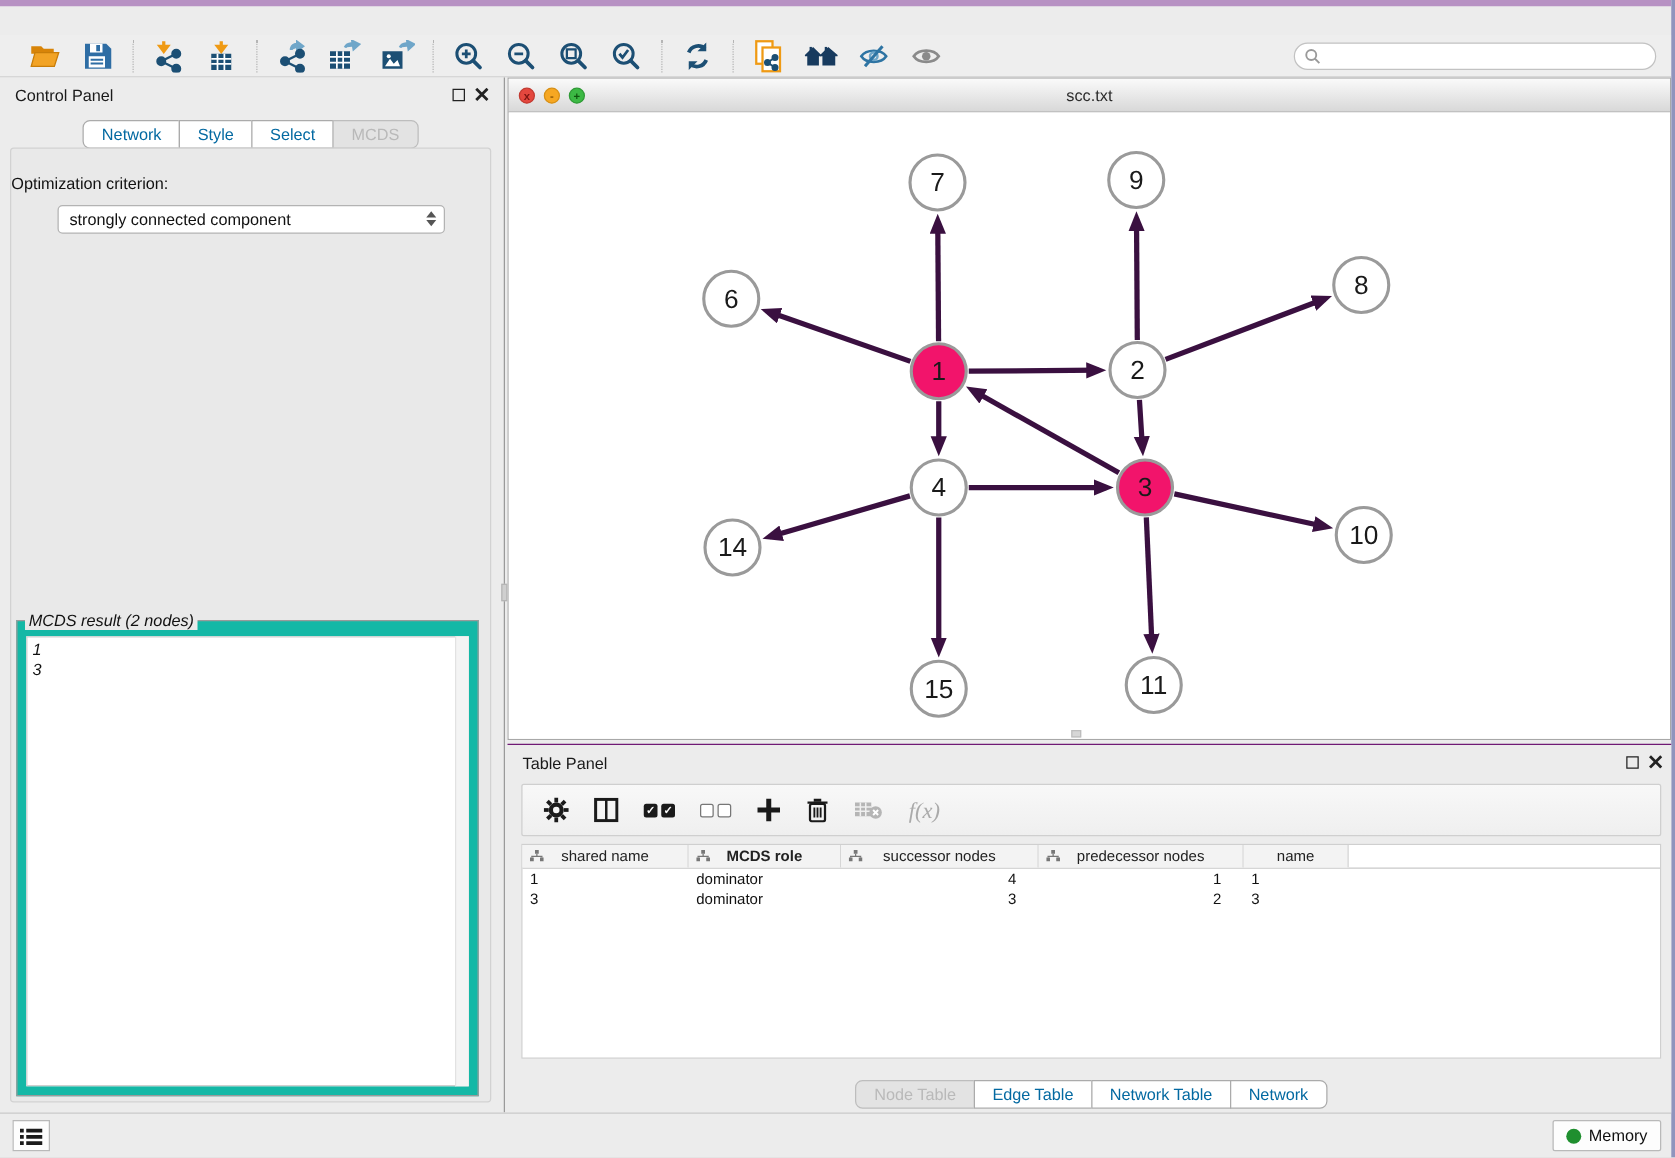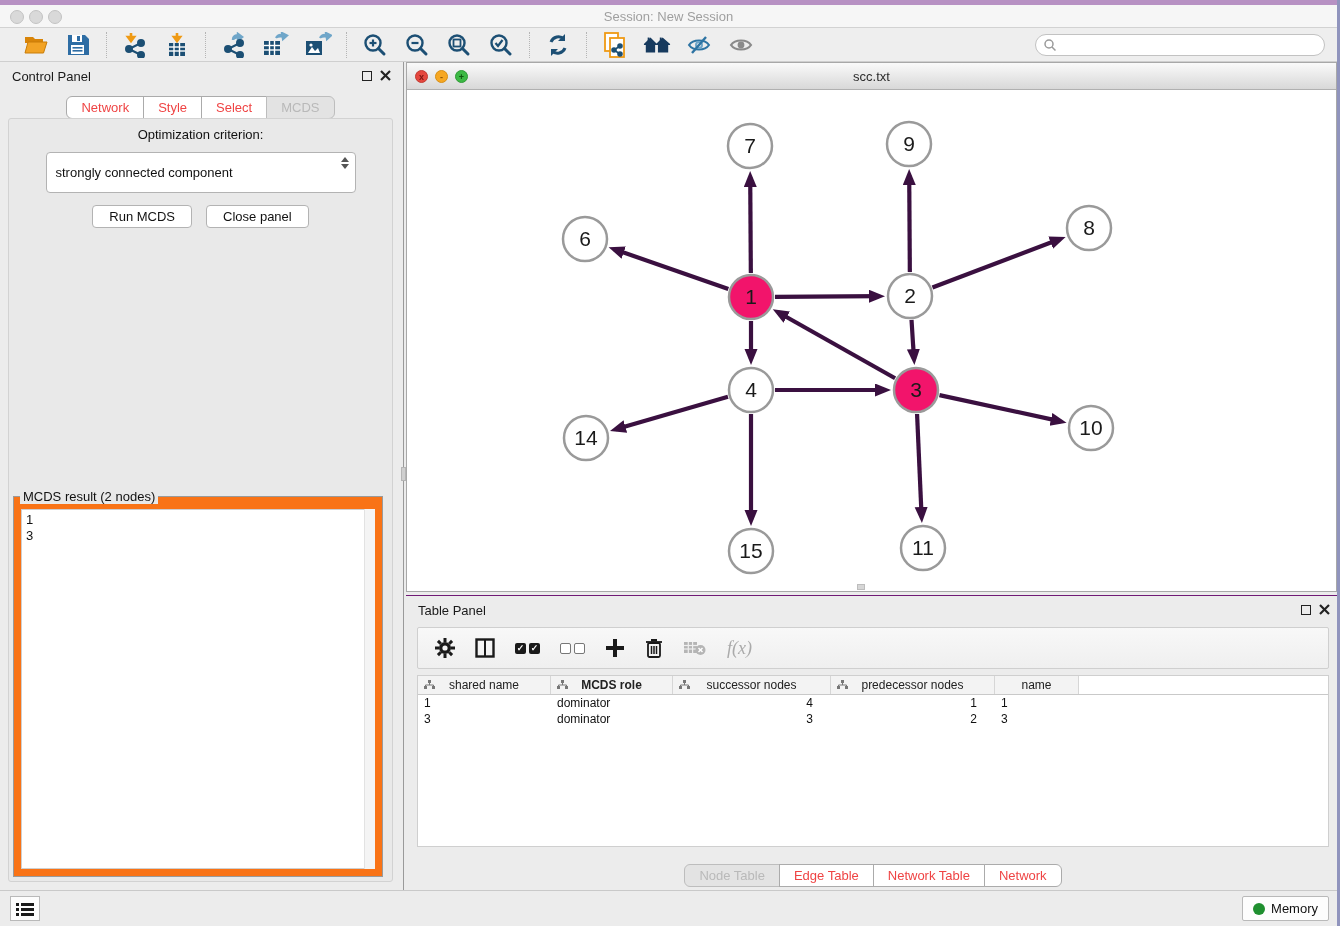--- a/index.html
+++ b/index.html
@@ -25,38 +25,38 @@
     display:flex;align-items:center;padding-left:7px;}
   .search-box input{border:none;outline:none;background:transparent;font-size:12px;width:250px;
     font-family:"Liberation Sans",sans-serif;}
   
   .control-panel{position:absolute;left:0;top:62px;width:401px;height:828px;background:#ececec;}
   .panel-head{position:relative;height:28px;}
   .panel-title{position:absolute;left:12px;top:7px;font-size:13px;color:#1a1a1a;}
   .panel-btns{position:absolute;right:10px;top:8px;display:flex;gap:8px;align-items:center;}
   .float-ic{width:10px;height:10px;border:1.6px solid #222;}
   .tabs-row{position:absolute;left:0;right:0;top:34px;display:flex;justify-content:center;}
-  .tab{font-size:13px;padding:3px 14px;background:#fff;border:1px solid #ababab;margin-left:-1px;color:#ef4444;}
+  .tab{font-size:13px;padding:3px 14px;background:#fff;border:1px solid #ababab;margin-left:-1px;color:#0369a1;}
   .tab:first-child{border-top-left-radius:6px;border-bottom-left-radius:6px;margin-left:0;}
   .tab:last-child{border-top-right-radius:6px;border-bottom-right-radius:6px;}
   .tab.sel{background:#e3e3e3;color:#b9b9b9;border-color:#bdbdbd;}
   .mcds-body{position:absolute;left:8px;right:8px;top:56px;bottom:8px;background:#e9e9e9;
     border:1px solid #d2d2d2;border-radius:3px;}
-  .crit-label{margin-top:8px;text-align:center;font-size:13px;color:#111;}
-  .select-box{position:relative;margin:10px auto 0;width:310px;height:41px;background:#fff;
+  .crit-label{margin-top:20px;font-size:13px;color:#111;}
+  .select-box{position:relative;margin:10px auto 0;width:310px;height:23px;background:#fff;
     border:1px solid #b3b3b3;border-radius:4px;font-size:13px;color:#111;
     display:flex;align-items:center;padding-left:9px;}
   .stepper{position:absolute;right:6px;top:4px;display:flex;flex-direction:column;gap:2px;}
   .tri-up{width:0;height:0;border-left:4px solid transparent;border-right:4px solid transparent;border-bottom:5px solid #555;}
   .tri-dn{width:0;height:0;border-left:4px solid transparent;border-right:4px solid transparent;border-top:5px solid #555;}
   .btn-row{margin-top:12px;display:flex;justify-content:center;gap:14px;}
   .btn{background:#fff;border:1px solid #b3b3b3;border-radius:4px;font-size:13px;color:#111;
     padding:3px 16px;height:23px;font-family:"Liberation Sans",sans-serif;}
   .result-group{position:absolute;left:4px;right:9px;top:377px;bottom:4px;
-    border:1px solid #9a9a9a;background:#f97316;}
+    border:1px solid #9a9a9a;background:#14b8a6;font-style:italic;}
   .result-legend{position:absolute;left:6px;top:-8px;background:#e9e9e9;padding:0 3px;font-size:13px;color:#111;}
   .result-area{position:absolute;left:7px;right:7px;top:12px;bottom:7px;background:#fff;
     border:1px solid #cfcfcf;font-size:13px;color:#111;line-height:16px;padding:2px 4px;
     white-space:pre;overflow:hidden;}
   .result-scroll{position:absolute;top:12px;bottom:7px;right:7px;width:11px;background:#f4f4f4;
     border-left:1px solid #e2e2e2;}
   .v-splitter{position:absolute;left:401px;top:62px;width:5px;height:828px;background:#ececec;}
   .v-split-line{position:absolute;left:2px;top:0;bottom:0;width:1px;background:#9a9a9a;}
   .v-handle{position:absolute;left:0;top:405px;width:5px;height:14px;background:#cfcfcf;border:1px solid #b5b5b5;}
   
@@ -99,28 +99,20 @@
     border-radius:2px;display:flex;align-items:center;gap:6px;padding:2px 10px;font-size:13px;color:#111;}
   .mem-dot{width:12px;height:12px;border-radius:50%;background:#1f8f2f;}
   svg{display:block;}
 </style>
 </head>
 <body>
 
 <div class="window">
   <div class="top-strip"></div>
 
-  <div class="titlebar">
-    <div class="traffic">
-      <div class="tl"></div>
-      <div class="tl"></div>
-      <div class="tl"></div>
-    </div>
-    <div class="win-title">Session: New Session</div>
-  </div>
 
   <div class="toolbar">
     <div class="tb-group">
       <span class="tb-icon">
         <svg width="26" height="22" viewBox="0 0 26 22">
             <path d="M2 3h8l2 2h8v4H2z" fill="#d88408"></path>
             <path d="M2 19 5 8h19l-3.5 11z" fill="#f2a325" stroke="#c97d08" stroke-width="1"></path>
           </svg>
       </span>
       <span class="tb-icon">
@@ -309,24 +301,20 @@
         <span class="tab sel">MCDS</span>
       </div>
     <div class="mcds-body">
       <div class="crit-label">Optimization criterion:</div>
       <div class="select-box">
         <span>strongly connected component</span>
         <span class="stepper">
             <span class="tri-up"></span>
             <span class="tri-dn"></span>
           </span>
-      </div>
-      <div class="btn-row">
-        <button class="btn">Run MCDS</button>
-        <button class="btn">Close panel</button>
       </div>
       <div class="result-group">
         <span class="result-legend">MCDS result (2 nodes)</span>
         <div class="result-area" id="result-area">1
 3</div>
         <div class="result-scroll"></div>
       </div>
     </div>
   </div>
 

